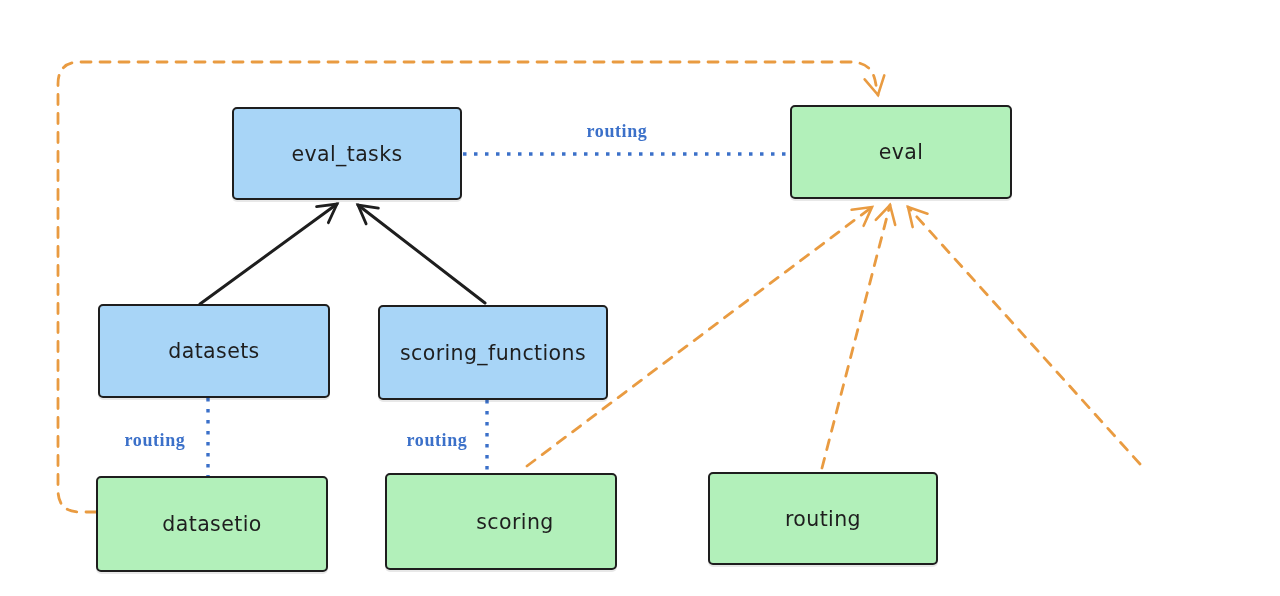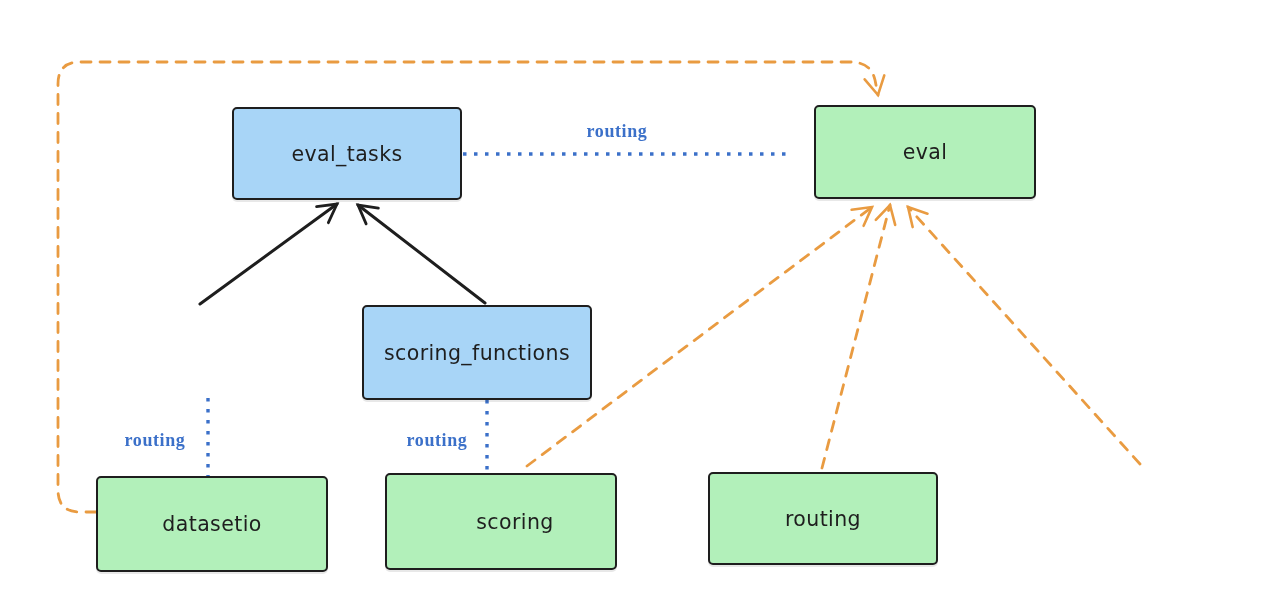--- a/index.html
+++ b/index.html
@@ -28,23 +28,23 @@
     border-radius:5px;
     font-size:20.5px;
     letter-spacing:0.4px;
     color:var(--label_text,#1e1e1e);
     box-shadow:0 2px 0 rgba(30,30,30,0.10);
   }
   .node.blue{background:var(--node_blue_fill,#a8d5f7);}
   .node.green{background:var(--node_green_fill,#b2f0ba);}
 
   .node-eval-tasks{left:232px;top:107px;width:230px;height:93px;}
-  .node-eval{left:790px;top:105px;width:222px;height:94px;margin-left:24px;}
+  .node-eval{left:790px;top:105px;width:222px;height:94px;}
   .node-datasets{left:98px;top:304px;width:232px;height:94px;}
-  .node-scoring-functions{left:362px;top:305px;width:230px;height:95px;}
+  .node-scoring-functions{left:378px;top:305px;width:230px;height:95px;}
   .node-datasetio{left:96px;top:476px;width:232px;height:96px;}
   .node-scoring{left:385px;top:473px;width:232px;height:97px;padding-left:28px;}
   .node-agents{left:708px;top:472px;width:230px;height:93px;}
   .node-inference{left:1022px;top:467px;width:231px;height:96px;}
 
   .edge-label{
     position:absolute;
     transform:translate(-50%,-50%);
     font-size:18px;
     font-weight:600;
@@ -84,20 +84,23 @@
     <path class="edge-orange" d="M 822 468 L 890 205" fill="none" stroke-width="2.8" stroke-linecap="round" stroke-dasharray="10 9" marker-end="url(#mOrange)"></path>
     <path class="edge-orange" d="M 1140 464 L 908 207" fill="none" stroke-width="2.8" stroke-linecap="round" stroke-dasharray="10 9" marker-end="url(#mOrange)"></path>
   </svg>
 
   <div class="node blue node-eval-tasks">
     <span>eval_tasks</span>
   </div>
   <div class="node green node-eval">
     <span>eval</span>
   </div>
+  <div class="node blue node-datasets">
+    <span>datasets</span>
+  </div>
   <div class="node blue node-scoring-functions">
     <span>scoring_functions</span>
   </div>
   <div class="node green node-datasetio">
     <span>datasetio</span>
   </div>
   <div class="node green node-scoring">
     <span>scoring</span>
   </div>
   <div class="node green node-agents">

